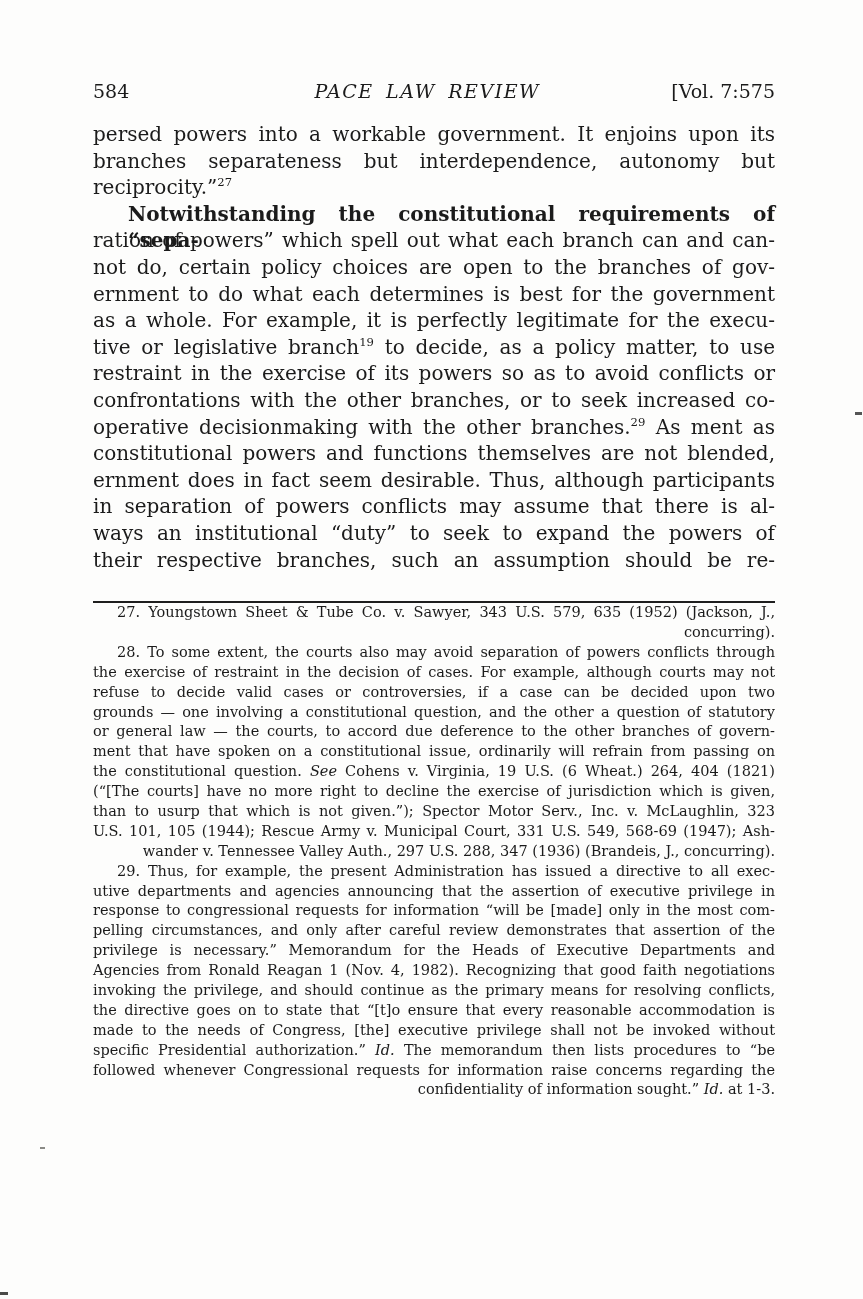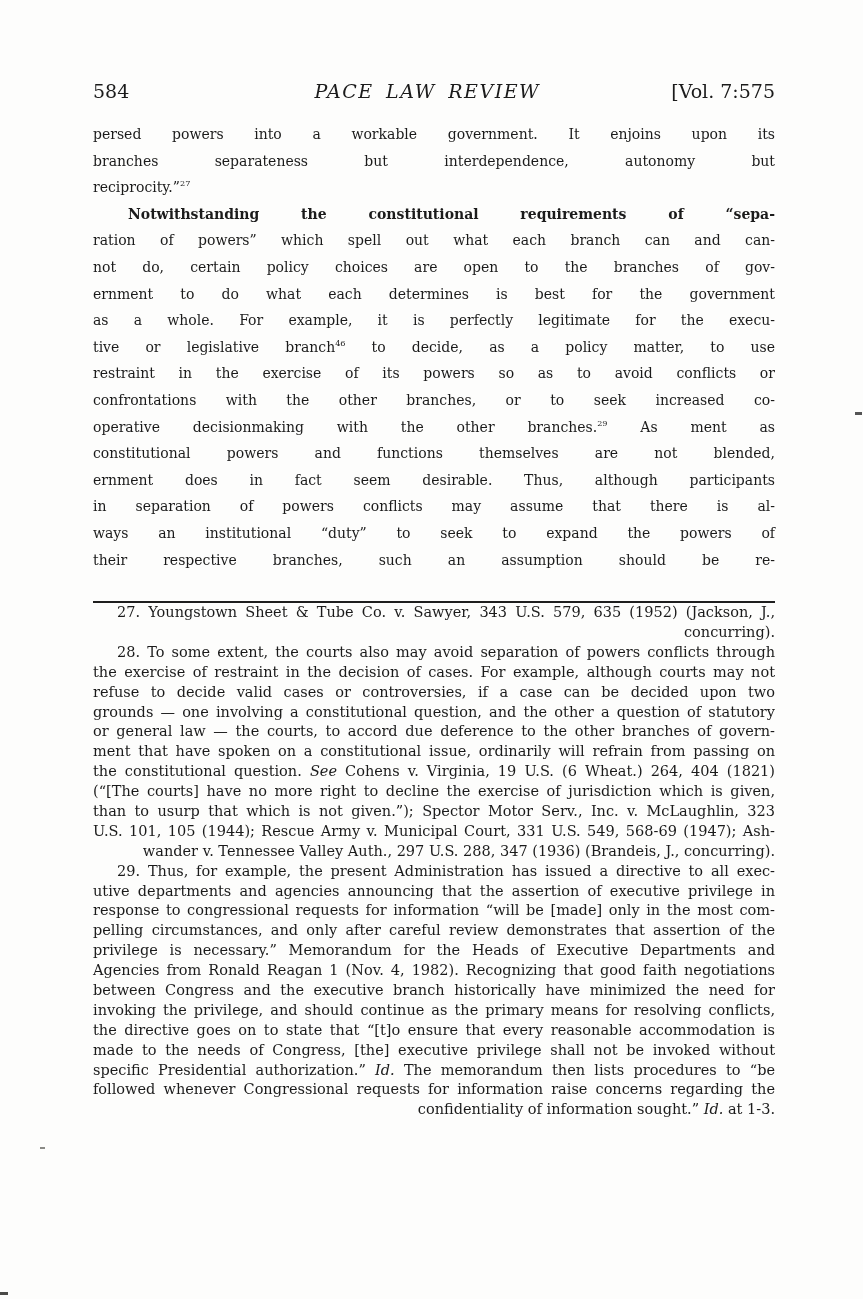--- a/index.html
+++ b/index.html
@@ -32,21 +32,21 @@
     font-style: italic;
     letter-spacing: 1.5px;
     word-spacing: 5px;
   }
   .runhead .vol { position: absolute; right: 0; top: 0; }
 
   
   .bodytext { }
   .para { }
   .tline {
-    font-size: 14px;
+    font-size: 20px;
     line-height: 26.6px;
     height: 26.6px;
     white-space: normal;
     text-align: left;
     overflow: visible;
   }
   .tline.jl { text-align: justify; text-align-last: justify; }
   .tline.ind { padding-left: 35px; font-weight: bold; }
   .tline sup, .fline sup {
     font-size: 0.58em;
@@ -98,21 +98,21 @@
           <div class="tline jl"><span>persed powers into a workable government. It enjoins upon its</span></div>
           <div class="tline jl"><span>branches separateness but interdependence, autonomy but</span></div>
           <div class="tline"><span>reciprocity.”</span><sup>27</sup></div>
         </div>
       <div class="para">
           <div class="tline jl ind"><span>Notwithstanding the constitutional requirements of “sepa-</span></div>
           <div class="tline jl"><span>ration of powers” which spell out what each branch can and can-</span></div>
           <div class="tline jl"><span>not do, certain policy choices are open to the branches of gov-</span></div>
           <div class="tline jl"><span>ernment to do what each determines is best for the government</span></div>
           <div class="tline jl"><span>as a whole. For example, it is perfectly legitimate for the execu-</span></div>
-          <div class="tline jl"><span>tive or legislative branch</span><sup>46</sup><span> to decide, as a policy matter, to use</span></div>
+          <div class="tline jl"><span>tive or legislative branch</span><sup>19</sup><span> to decide, as a policy matter, to use</span></div>
           <div class="tline jl"><span>restraint in the exercise of its powers so as to avoid conflicts or</span></div>
           <div class="tline jl"><span>confrontations with the other branches, or to seek increased co-</span></div>
           <div class="tline jl"><span>operative decisionmaking with the other branches.</span><sup>29</sup><span> As ment as</span></div>
           <div class="tline jl"><span>constitutional powers and functions themselves are not blended,</span></div>
           <div class="tline jl"><span>ernment does in fact seem desirable. Thus, although participants</span></div>
           <div class="tline jl"><span>in separation of powers conflicts may assume that there is al-</span></div>
           <div class="tline jl"><span>ways an institutional “duty” to seek to expand the powers of</span></div>
           <div class="tline jl"><span>their respective branches, such an assumption should be re-</span></div>
         </div>
     </div>
@@ -137,21 +137,20 @@
           <div class="fline jl"><span>U.S. 101, 105 (1944); Rescue Army v. Municipal Court, 331 U.S. 549, 568-69 (1947); Ash-</span></div>
           <div class="fline"><span>wander v. Tennessee Valley Auth., 297 U.S. 288, 347 (1936) (Brandeis, J., concurring).</span></div>
         </div>
         <div class="footnote">
           <div class="fline jl find"><span>29. Thus, for example, the present Administration has issued a directive to all exec-</span></div>
           <div class="fline jl"><span>utive departments and agencies announcing that the assertion of executive privilege in</span></div>
           <div class="fline jl"><span>response to congressional requests for information “will be [made] only in the most com-</span></div>
           <div class="fline jl"><span>pelling circumstances, and only after careful review demonstrates that assertion of the</span></div>
           <div class="fline jl"><span>privilege is necessary.” Memorandum for the Heads of Executive Departments and</span></div>
           <div class="fline jl"><span>Agencies from Ronald Reagan 1 (Nov. 4, 1982). Recognizing that good faith negotiations</span></div>
-          <div class="fline jl"><span>between Congress and the executive branch historically have minimized the need for</span></div>
           <div class="fline jl"><span>invoking the privilege, and should continue as the primary means for resolving conflicts,</span></div>
           <div class="fline jl"><span>the directive goes on to state that “[t]o ensure that every reasonable accommodation is</span></div>
           <div class="fline jl"><span>made to the needs of Congress, [the] executive privilege shall not be invoked without</span></div>
           <div class="fline jl"><span>specific Presidential authorization.” </span><span class="it">Id.</span><span> The memorandum then lists procedures to “be</span></div>
           <div class="fline jl"><span>followed whenever Congressional requests for information raise concerns regarding the</span></div>
           <div class="fline"><span>confidentiality of information sought.” </span><span class="it">Id.</span><span> at 1-3.</span></div>
         </div>
       </div>
 
   </div>

